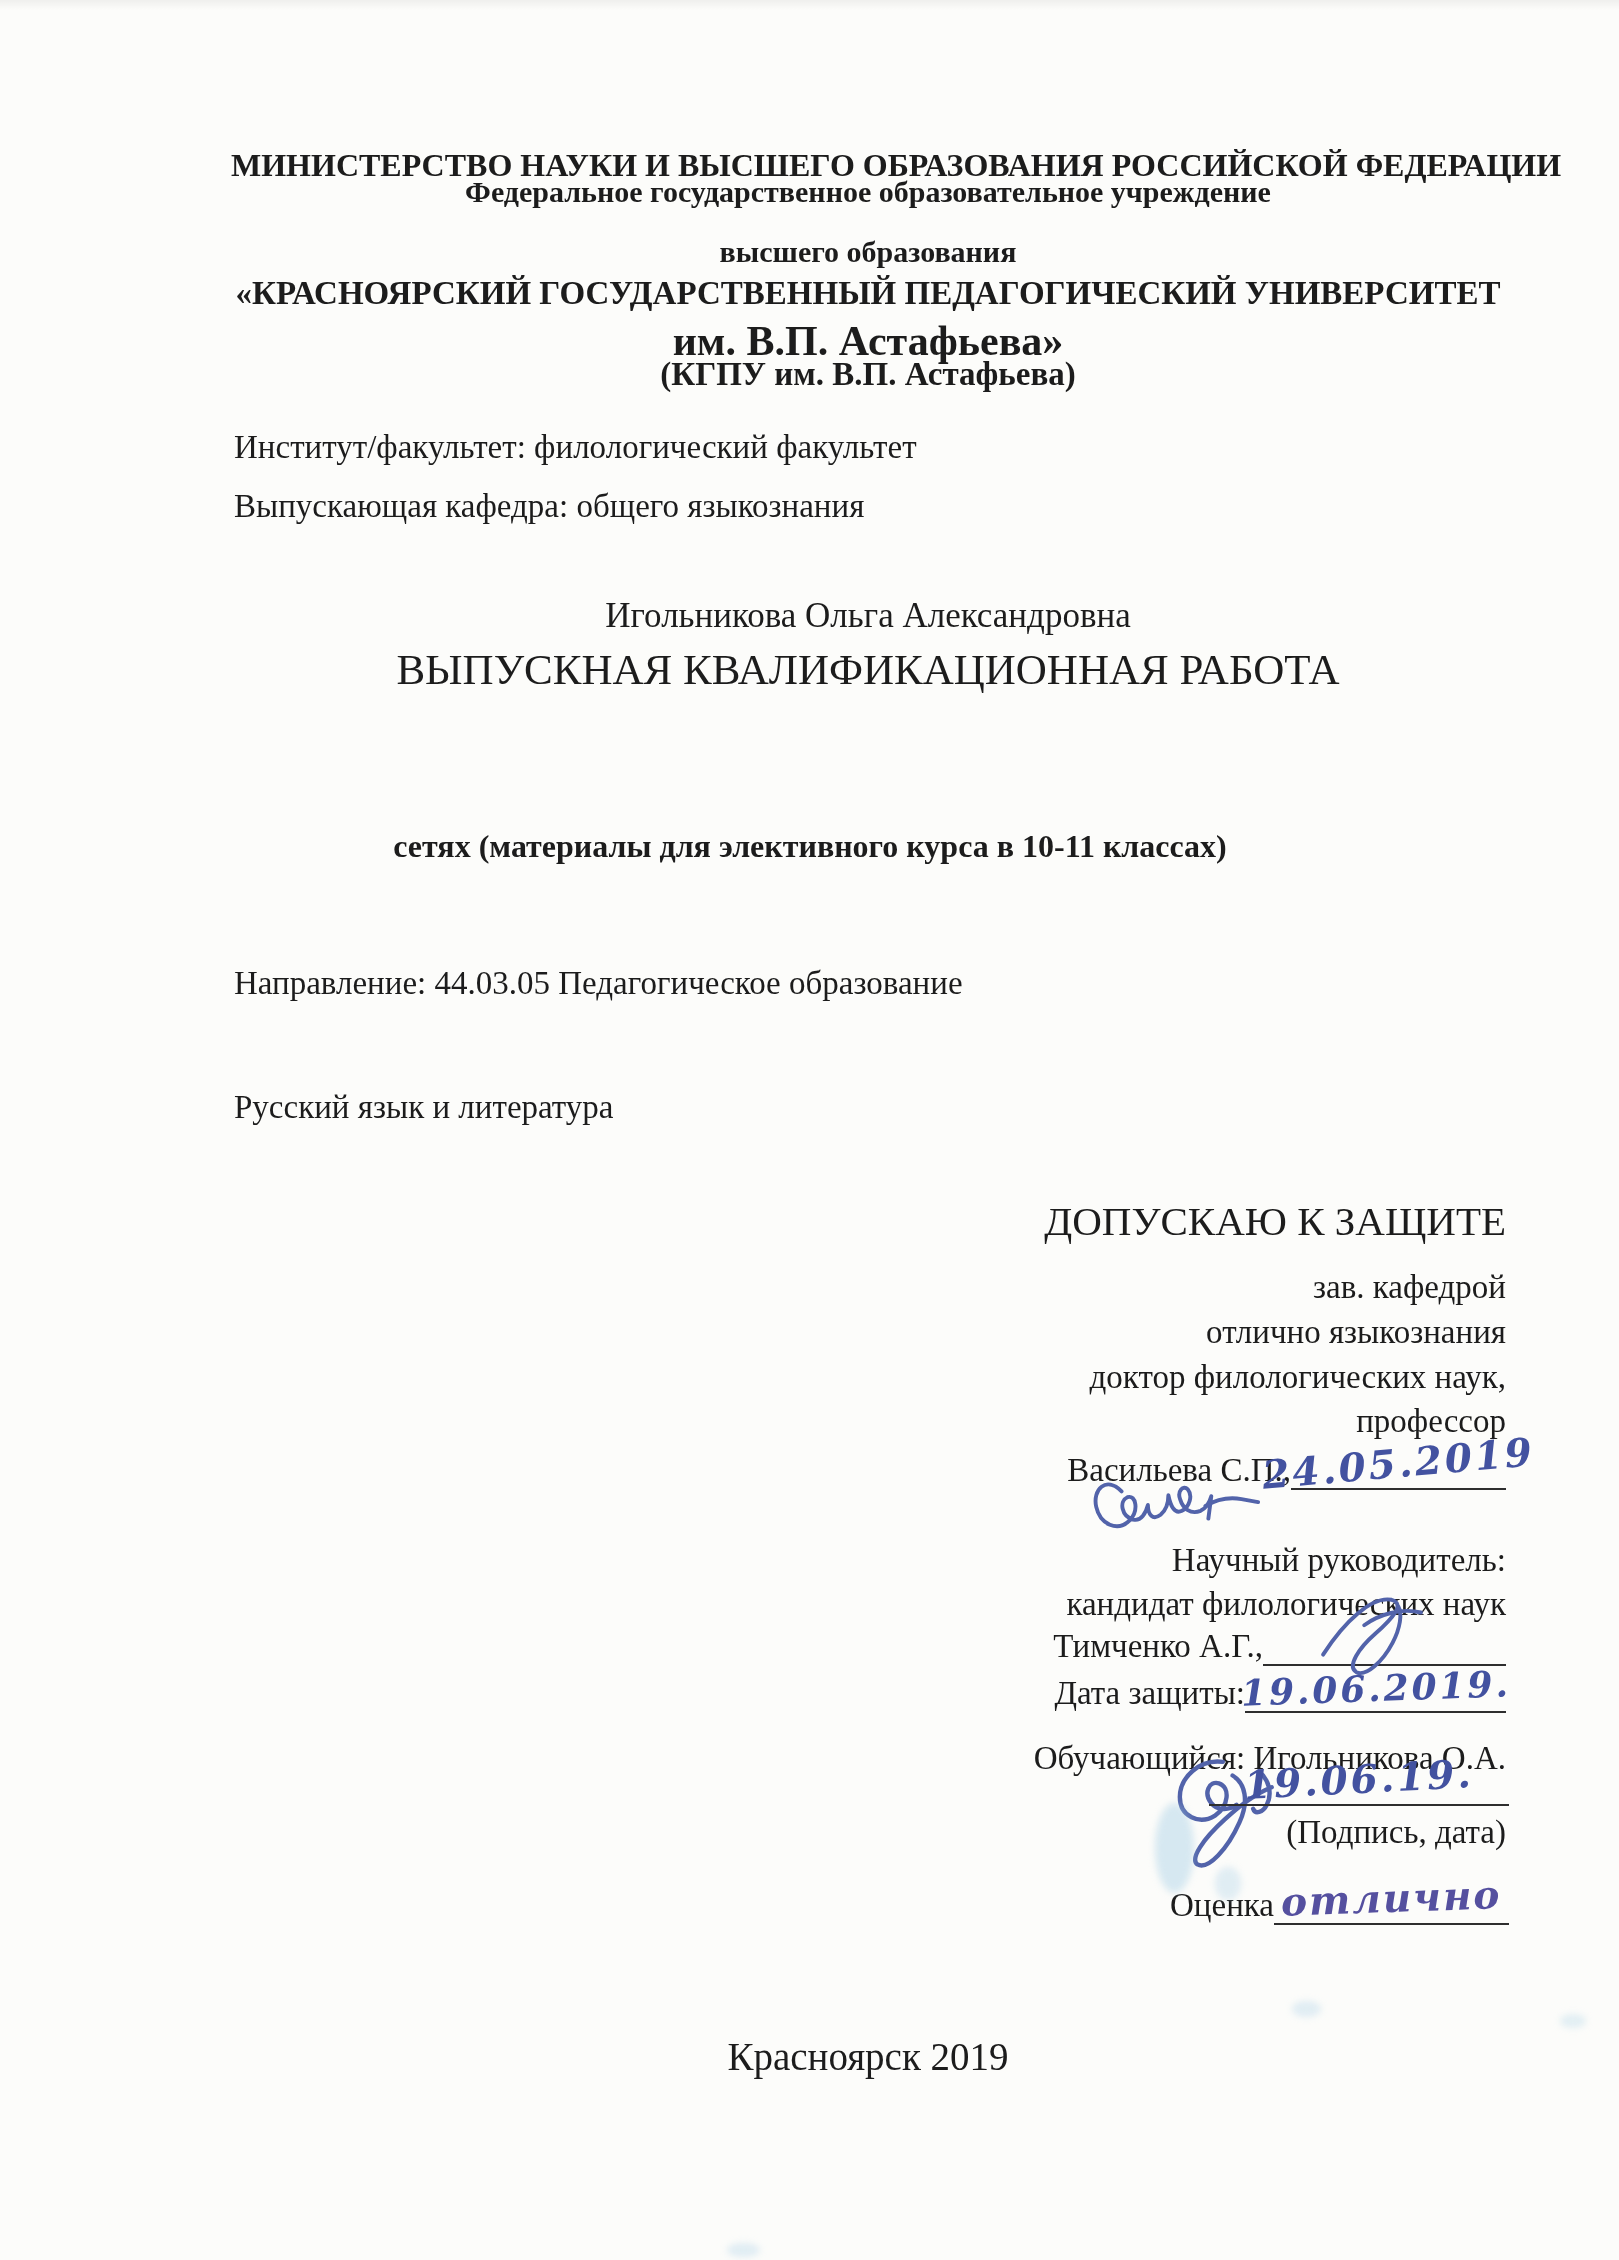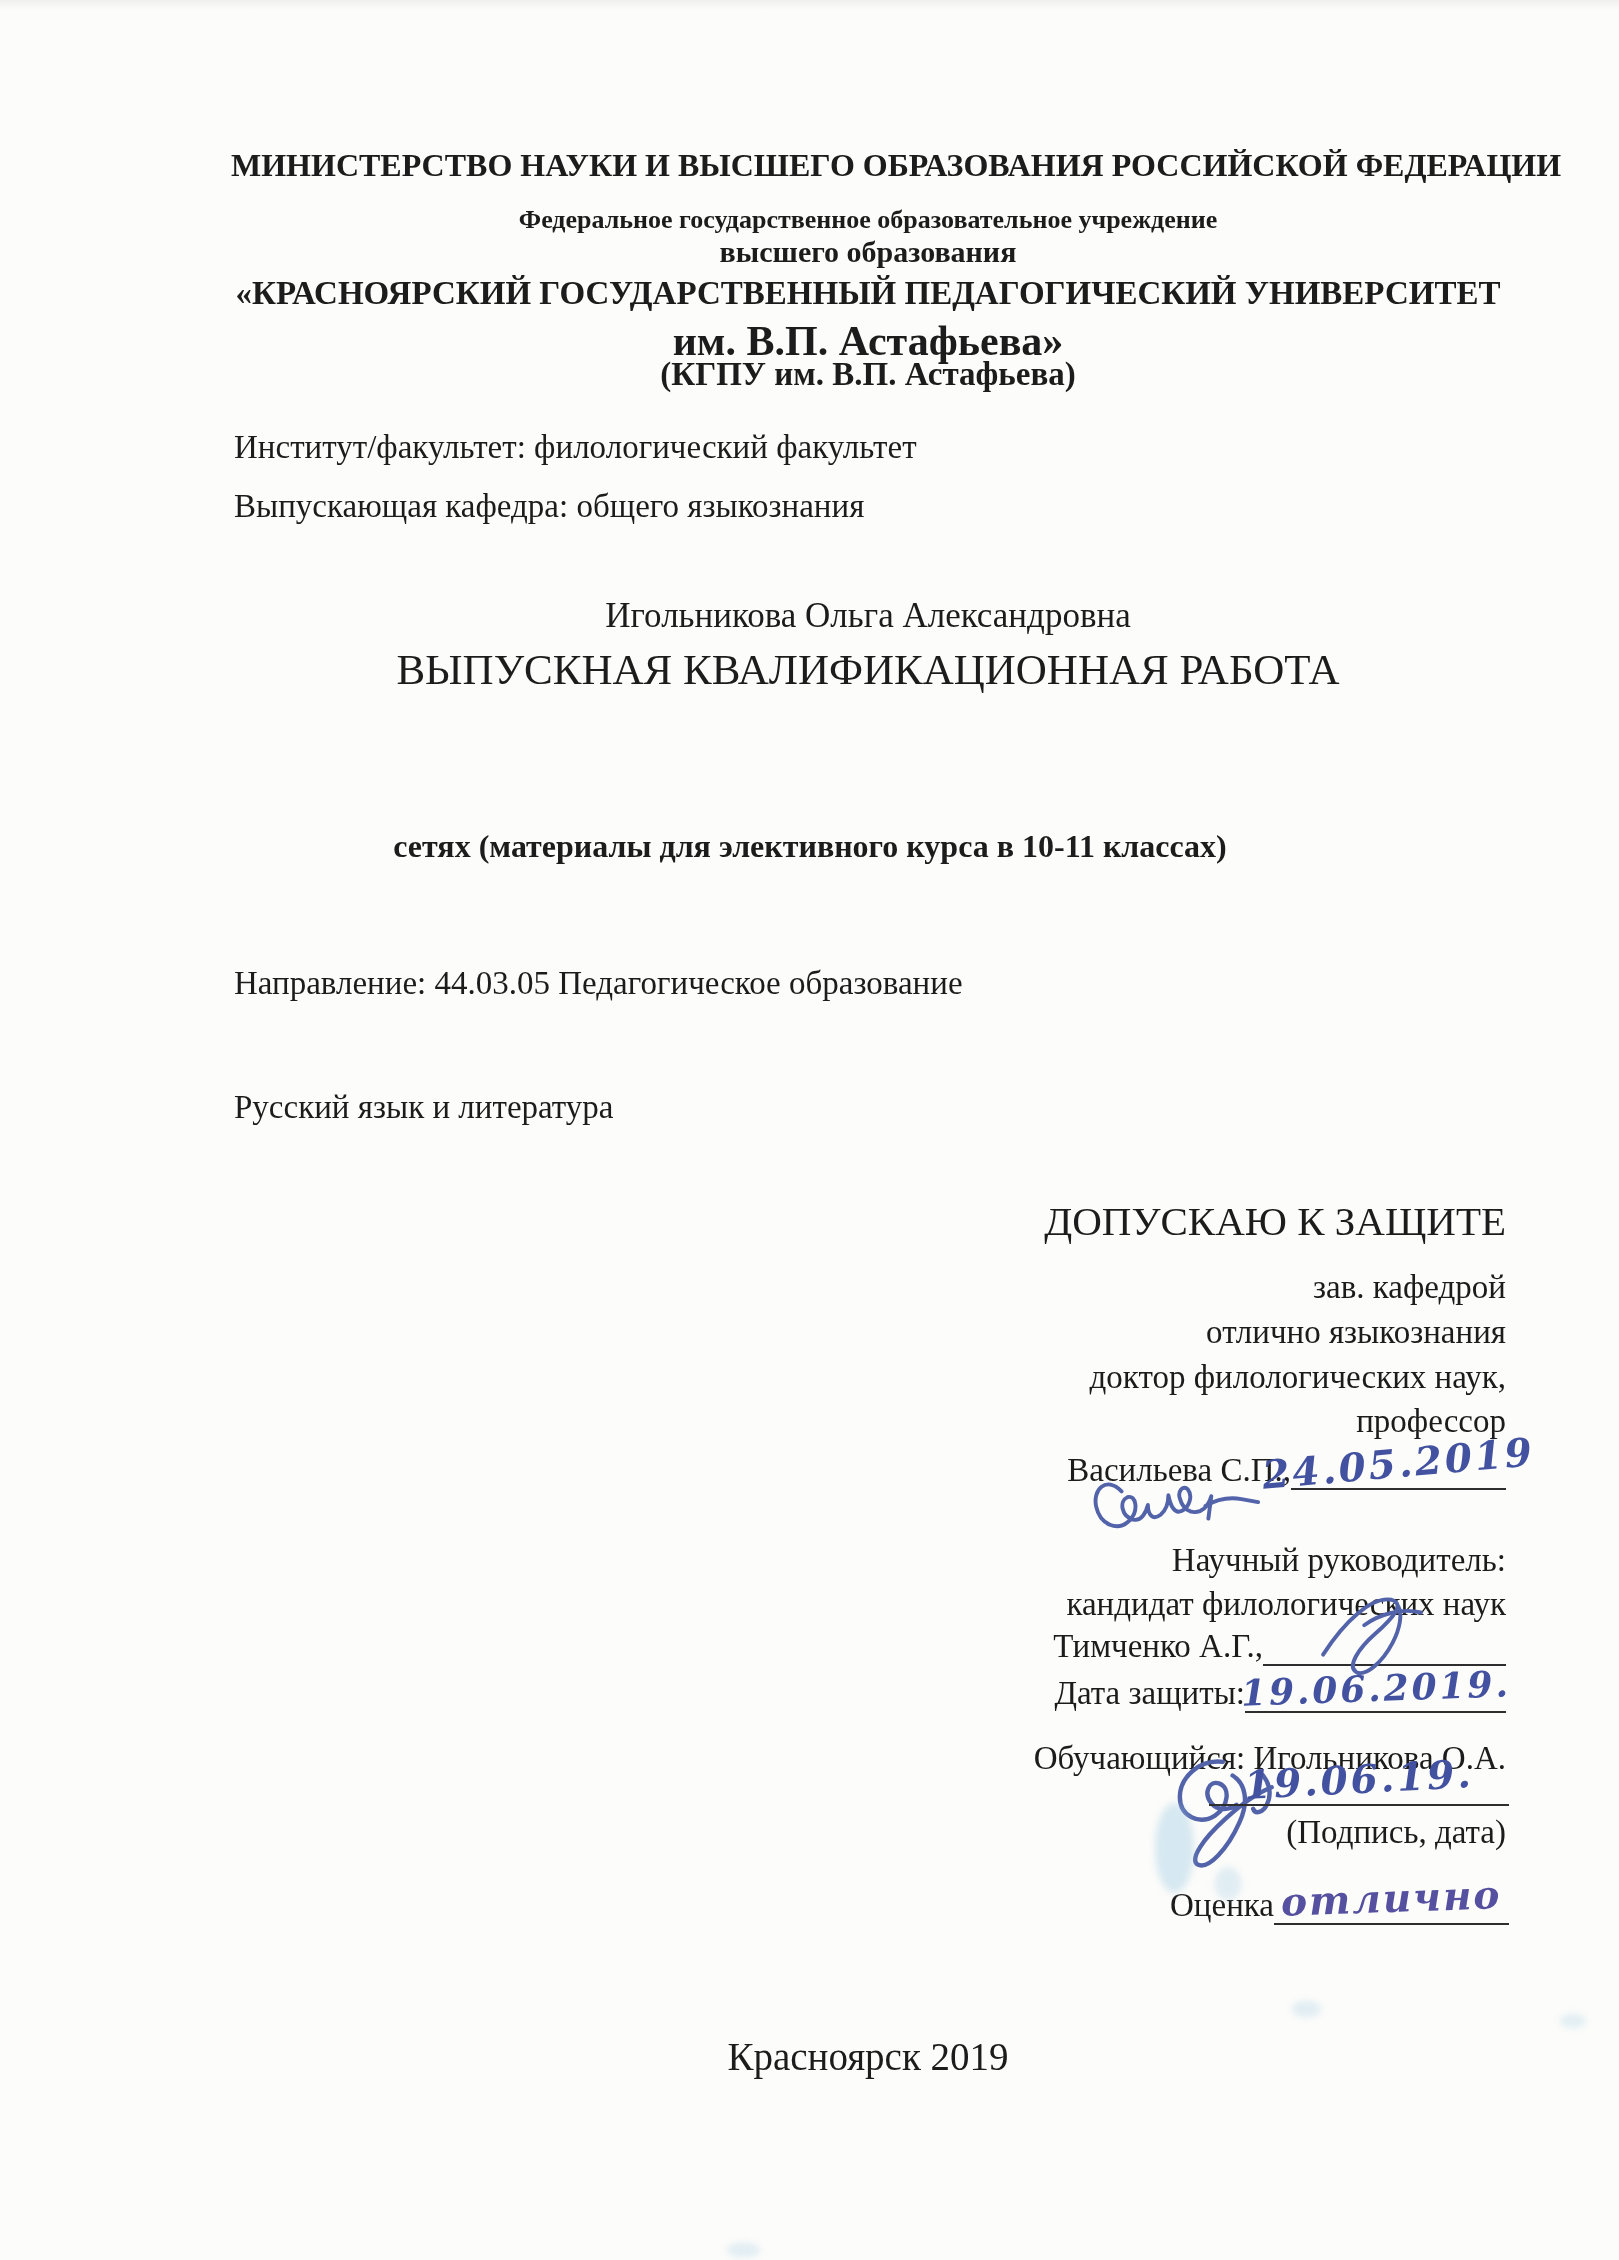--- a/index.html
+++ b/index.html
@@ -30,21 +30,21 @@
   .sig path { fill:none; stroke:var(--ink-sig,#4f5ea8); stroke-linecap:round; stroke-linejoin:round; }
   .smudge { position:absolute; border-radius:50%; filter:blur(3.9px); pointer-events:none; }
 </style>
 </head>
 <body>
 
 <div class="page">
   <div class="scan-top"></div>
 
   <div class="line center b" style="top:147px;font-size:32px">МИНИСТЕРСТВО НАУКИ И ВЫСШЕГО ОБРАЗОВАНИЯ РОССИЙСКОЙ ФЕДЕРАЦИИ</div>
-  <div class="line center b" style="top:205px;font-size:26px">Федеральное государственное образовательное учреждение</div>
+  <div class="line center b" style="top:175px;font-size:30px">Федеральное государственное образовательное учреждение</div>
   <div class="line center b" style="top:235px;font-size:30px">высшего образования</div>
   <div class="line center b" style="top:275px;font-size:33px">«КРАСНОЯРСКИЙ ГОСУДАРСТВЕННЫЙ ПЕДАГОГИЧЕСКИЙ УНИВЕРСИТЕТ</div>
   <div class="line center b" style="top:317px;font-size:42px">им. В.П. Астафьева»</div>
   <div class="line center b" style="top:356px;font-size:33px">(КГПУ им. В.П. Астафьева)</div>
 
   <div class="line leftcol fs-body" style="top:429px">Институт/факультет: филологический факультет</div>
   <div class="line leftcol fs-body" style="top:488px">Выпускающая кафедра: общего языкознания</div>
 
   <div class="line center" style="top:596px;font-size:35px">Игольникова Ольга Александровна</div>
   <div class="line center" style="top:645px;font-size:43px">ВЫПУСКНАЯ КВАЛИФИКАЦИОННАЯ РАБОТА</div>

